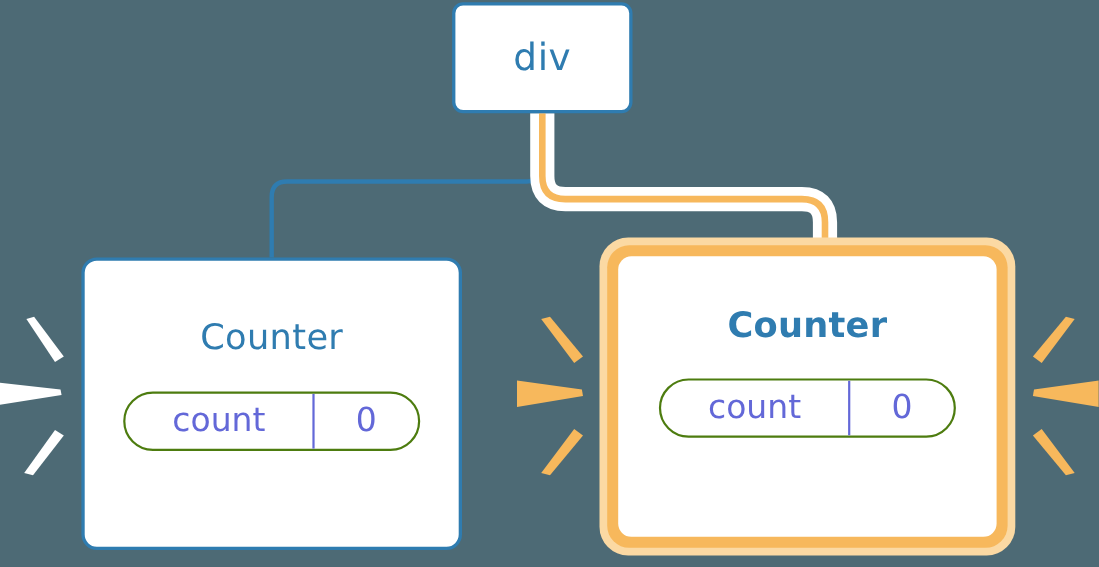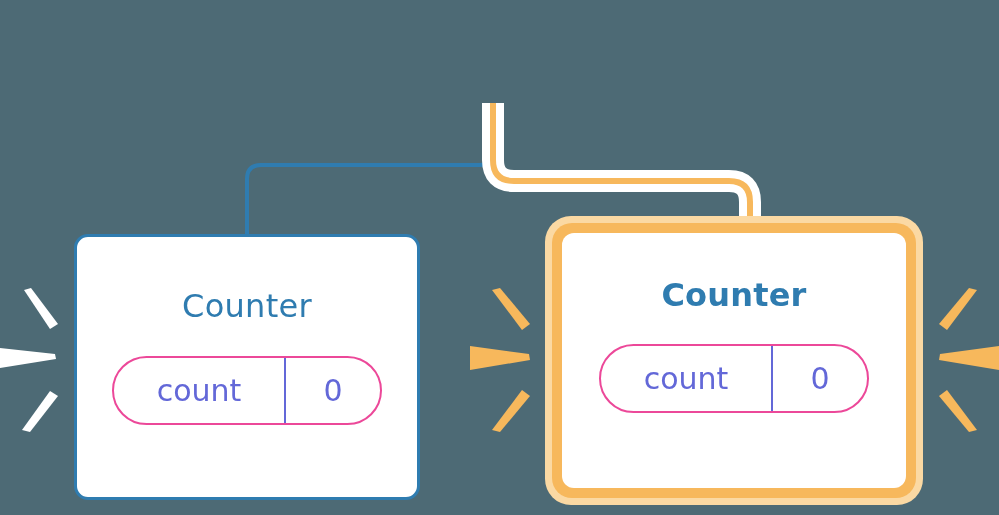--- a/index.html
+++ b/index.html
@@ -108,23 +108,23 @@
     color: #2f7cb0;
     margin-top: 46px;
     letter-spacing: .2px;
     line-height: 1;
   }
 
   
   .pill {
     display: flex;
     align-items: stretch;
-    border: 2px solid #ec4899;
+    border: 2px solid #4d7c0f;
     border-radius: 999px;
-    height: 69px;
+    height: 54px;
     box-sizing: border-box;
     overflow: hidden;
   }
   .pill-left, .pill-right {
     display: flex;
     align-items: center;
     justify-content: center;
     color: #6368d8;
     font-size: 30px;
     line-height: 1;
@@ -166,20 +166,23 @@
     <polygon points="0,66 0,90 60,80 59,74" fill="#f7b85c"></polygon>
     <polygon points="22,150 30,152 60,116 52,110" fill="#f7b85c"></polygon>
   </svg>
 
   <svg class="spark" style="left:935px; top:280px;" width="64" height="160" viewBox="0 0 64 160">
     <polygon points="42,10 34,8 4,44 12,50" fill="#f7b85c"></polygon>
     <polygon points="64,66 64,90 4,80 5,74" fill="#f7b85c"></polygon>
     <polygon points="42,150 34,152 4,116 12,110" fill="#f7b85c"></polygon>
   </svg>
 
+  <div class="node node-div">
+    <span class="node-title">div</span>
+  </div>
 
   <div class="node node-counter-left">
     <span class="node-title">Counter</span>
     <div class="pill">
       <span class="pill-left">count</span>
       <span class="pill-right">0</span>
     </div>
   </div>
 
   <div class="node-counter-right-wrap">

